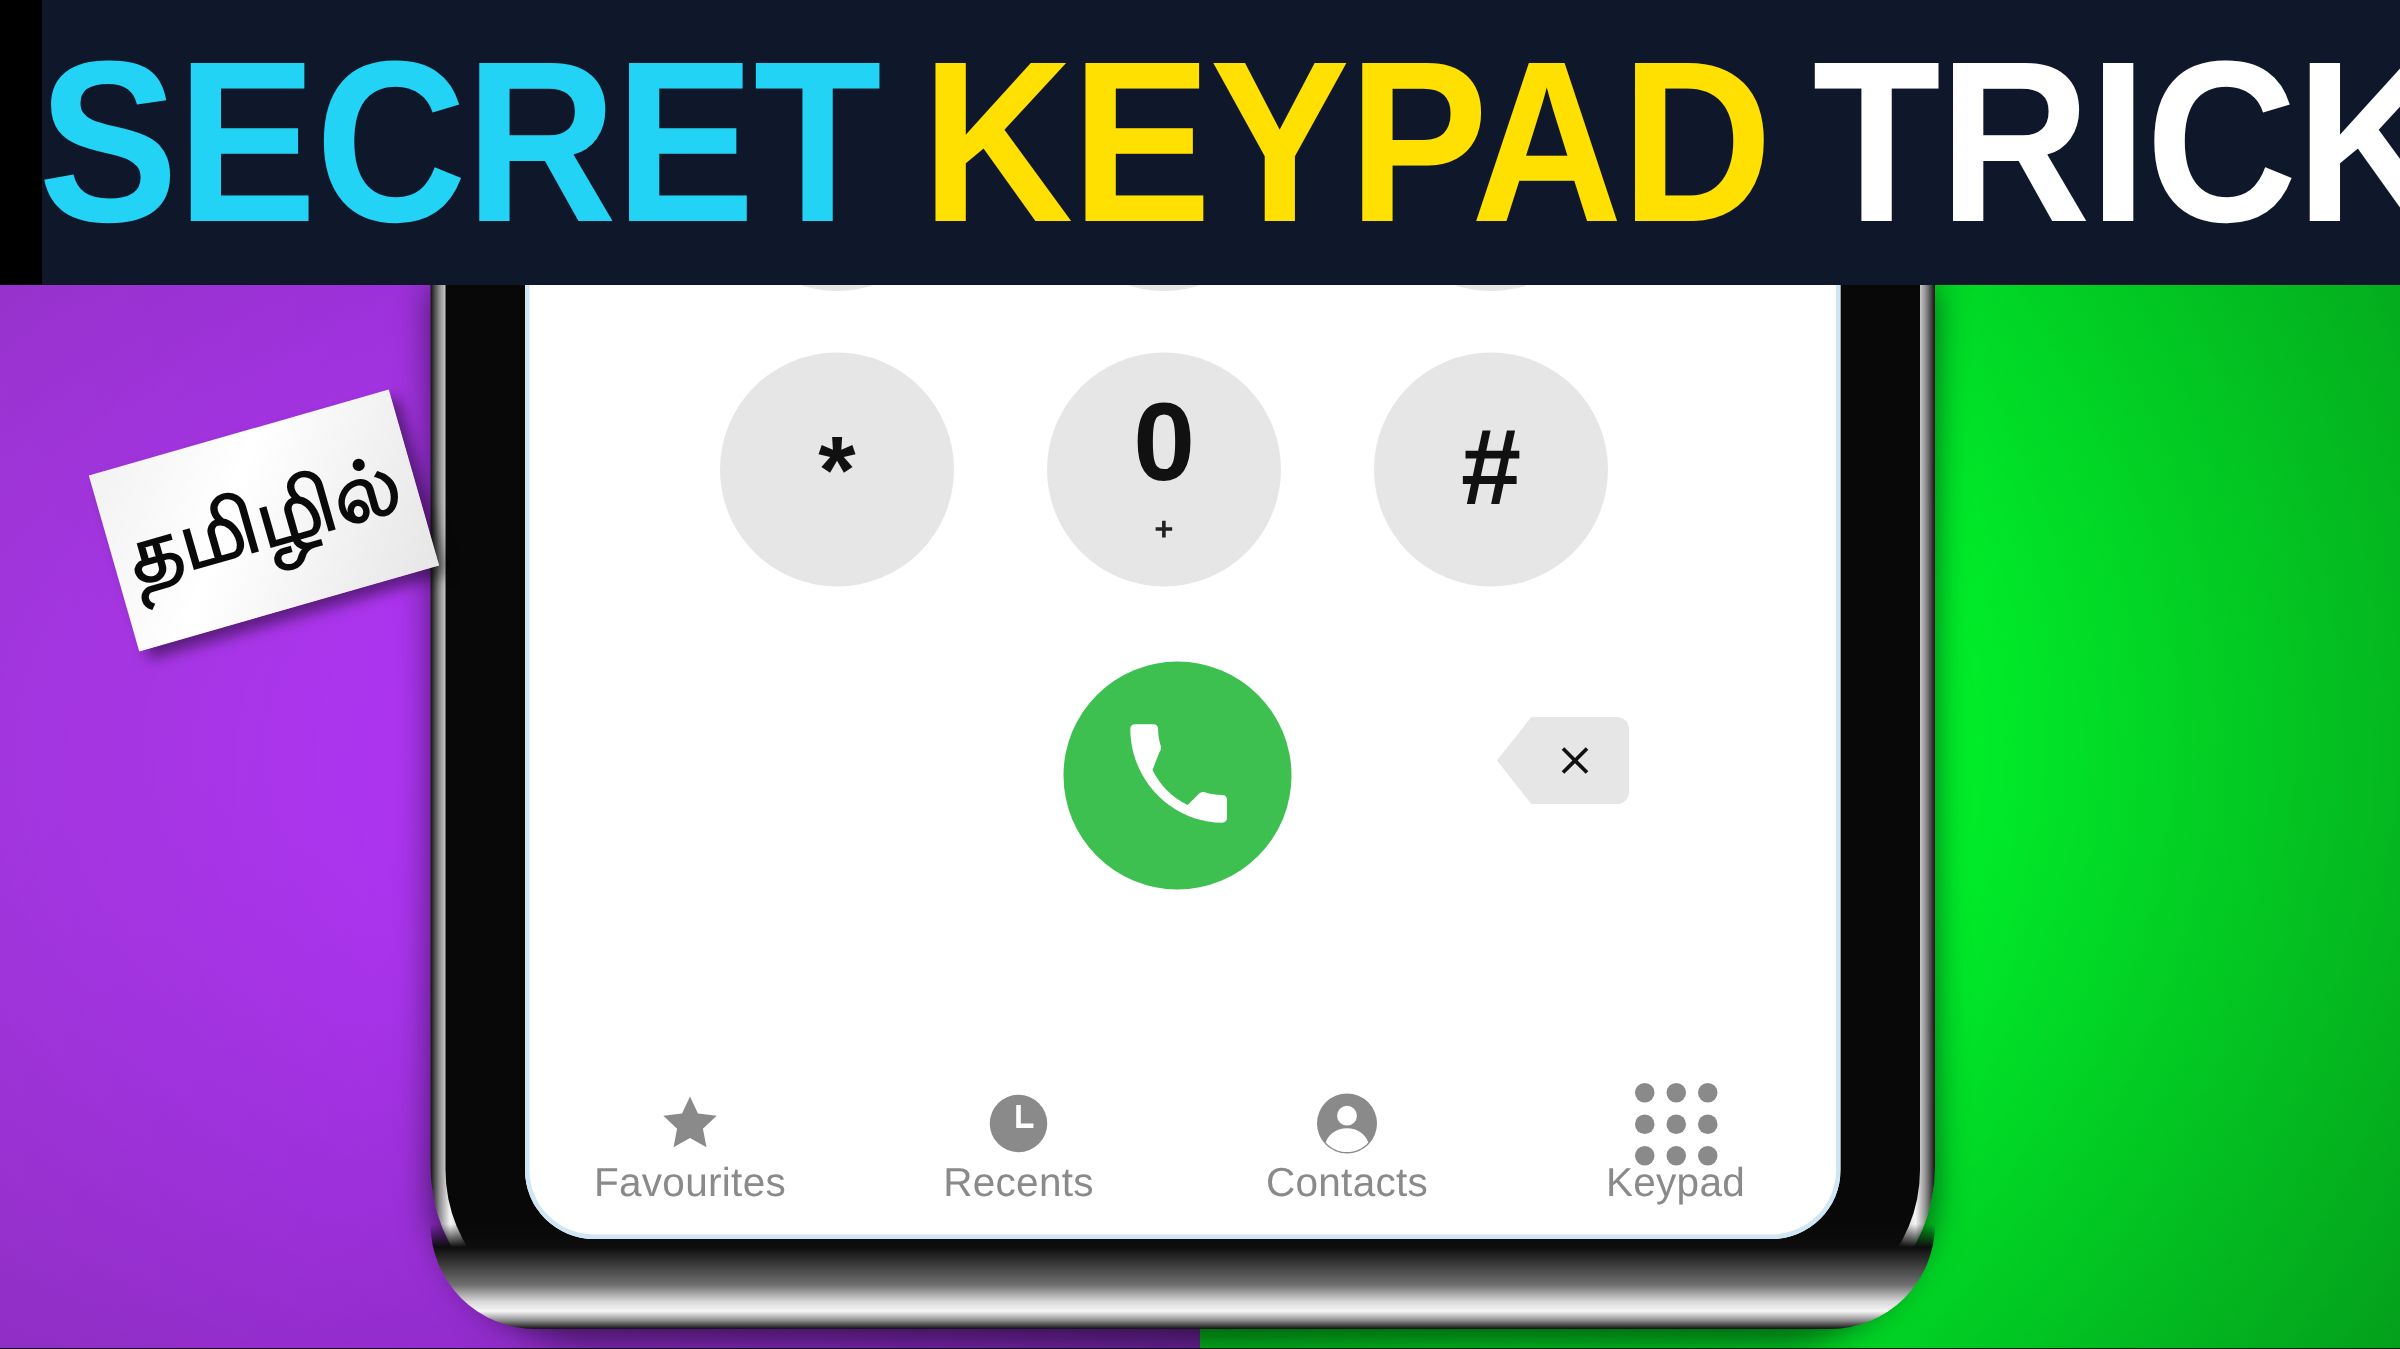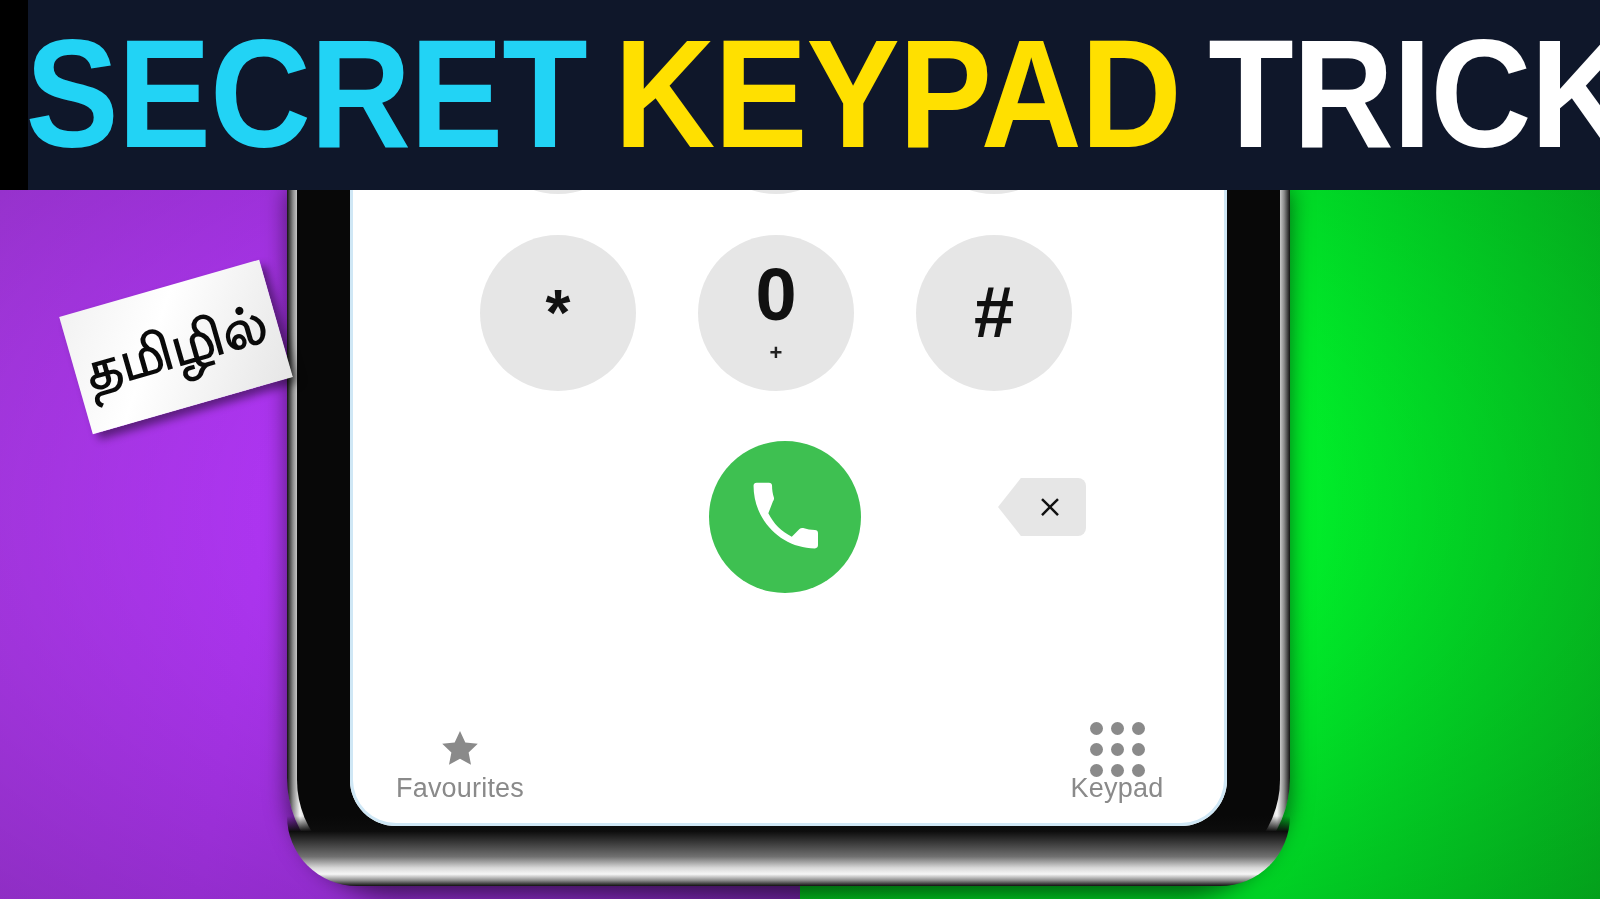--- a/index.html
+++ b/index.html
@@ -325,21 +325,40 @@
 
         <div class="tab">
           <span class="tab-icon">
             <svg width="46" height="44" viewBox="0 0 24 24" aria-hidden="true">
               <path d="M12 2.2l2.9 6.2 6.8.8-5 4.7 1.3 6.7L12 17.3l-6 3.3 1.3-6.7-5-4.7 6.8-.8z"></path>
             </svg>
           </span>
           <span class="tab-label">Favourites</span>
         </div>
 
-
+        <div class="tab">
+          <span class="tab-icon">
+            <svg width="46" height="46" viewBox="0 0 24 24" aria-hidden="true">
+              <circle cx="12" cy="12" r="10"></circle>
+              <path fill="#ffffff" d="M11.2 5.6h1.6V12h4.4v1.6h-6z"></path>
+            </svg>
+          </span>
+          <span class="tab-label">Recents</span>
+        </div>
+
+        <div class="tab">
+          <span class="tab-icon">
+            <svg width="48" height="48" viewBox="0 0 24 24" aria-hidden="true">
+              <circle cx="12" cy="12" r="10"></circle>
+              <circle cx="12" cy="9.4" r="3.3" fill="#ffffff"></circle>
+              <path fill="#ffffff" d="M12 13.6c-3.4 0-6.2 2-7.1 4.7 1.8 2 4.3 3.2 7.1 3.2s5.3-1.2 7.1-3.2c-.9-2.7-3.7-4.7-7.1-4.7z"></path>
+            </svg>
+          </span>
+          <span class="tab-label">Contacts</span>
+        </div>
 
         <div class="tab">
           <span class="tab-icon">
             <span class="dotgrid">
               <i></i>
                 <i></i>
                 <i></i>
               <i></i>
                 <i></i>
                 <i></i>

